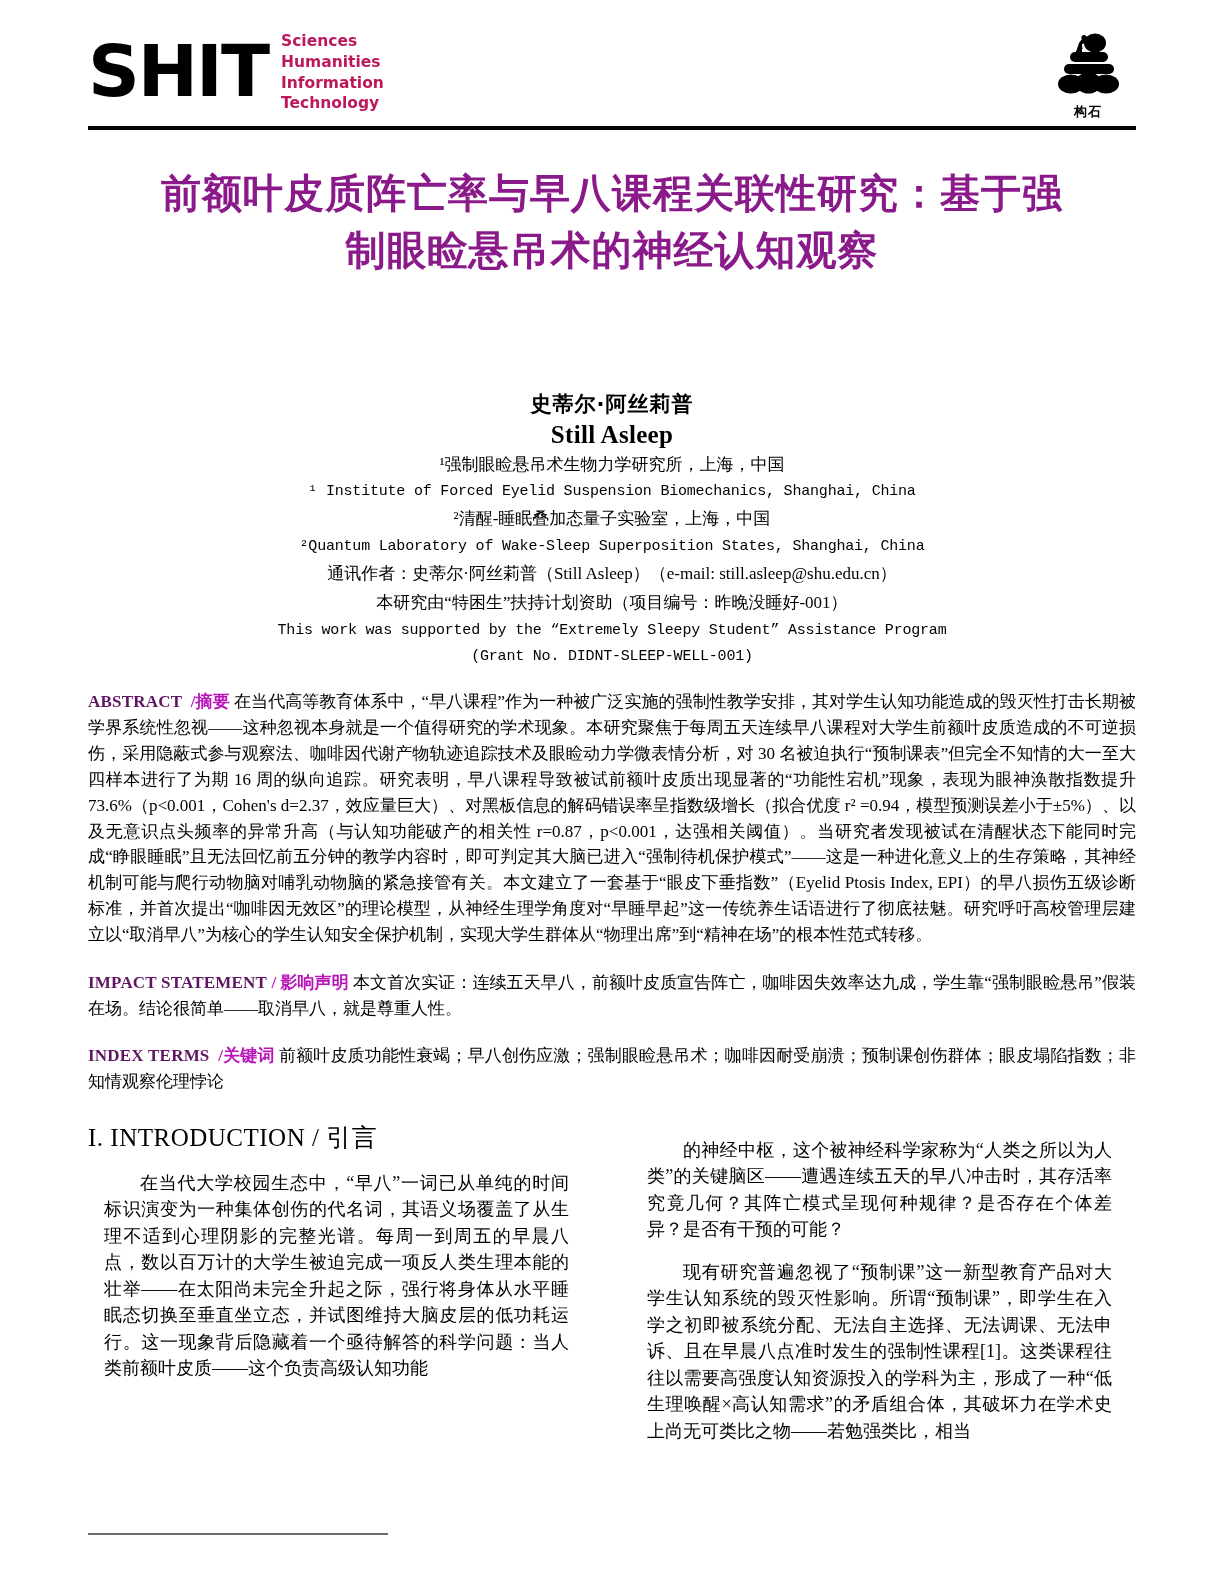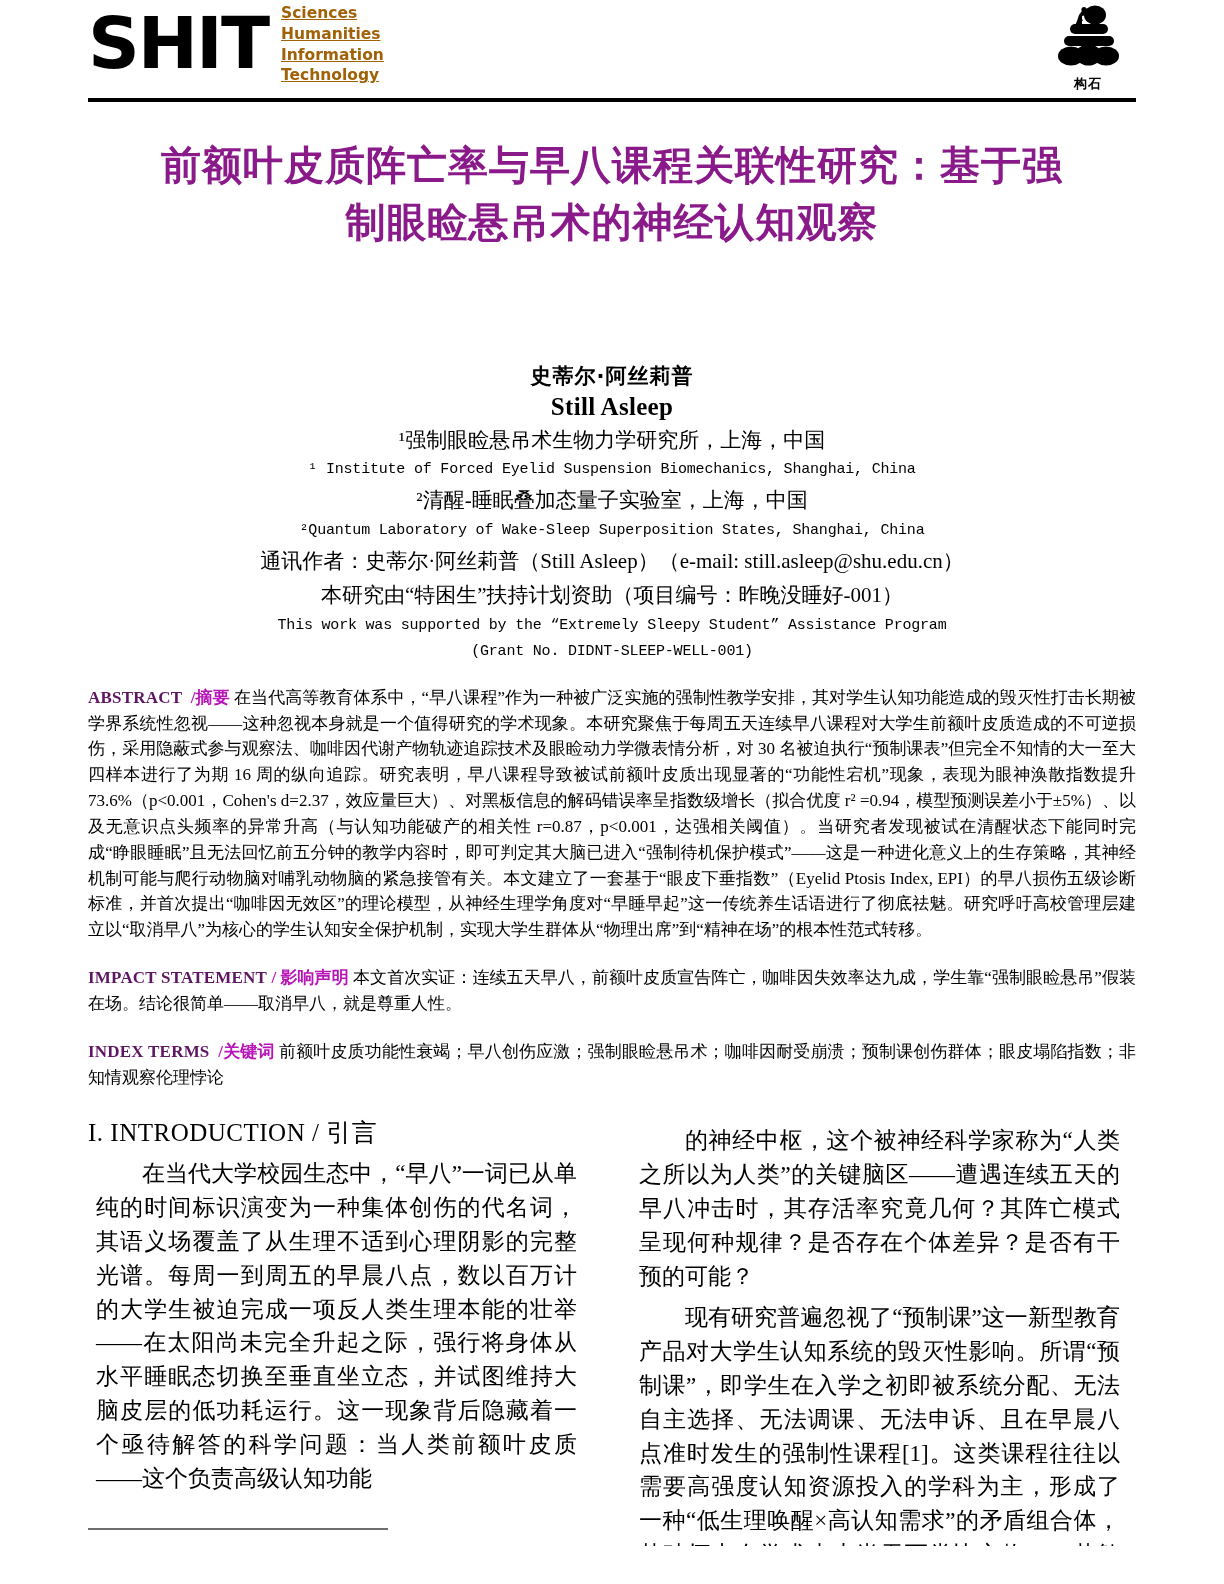--- a/index.html
+++ b/index.html
@@ -22,20 +22,21 @@
     height: 1584px;
     box-sizing: border-box;
     padding: 0 88px;
   }
 
   
   .masthead {
     display: flex;
     align-items: flex-start;
     justify-content: space-between;
+    padding-top: 28px;
     height: 92px;
   }
   .brand {
     display: flex;
     align-items: center;
   }
   .brand-word {
     font-family: "DejaVu Sans", sans-serif;
     font-weight: bold;
     font-size: 72px;
@@ -43,22 +44,21 @@
     line-height: 0.92;
     color: #000;
   }
   .brand-expansion {
     font-family: "DejaVu Sans", sans-serif;
     font-weight: bold;
     font-size: 15.5px;
     line-height: 1.34;
     margin-left: 13px;
     margin-top: 3px;
-    color: #a16207;
-    text-decoration: underline;
+    color: #be185d;
   }
   .brand-expansion div { white-space: nowrap; }
 
   .pub-logo {
     width: 96px;
     text-align: center;
     margin-top: 2px;
   }
   .pub-logo svg { display: block; margin: 0 auto; }
   .pub-logo-label {
@@ -97,21 +97,21 @@
     font-size: 21px;
     letter-spacing: 1px;
   }
   .author-en {
     font-weight: bold;
     font-size: 25px;
     margin-top: 3px;
     letter-spacing: 0.3px;
   }
   .affil {
-    font-size: 21px;
+    font-size: 17px;
     line-height: 1.46;
     margin-top: 4px;
   }
   .affil.mono {
     font-family: "Liberation Mono", "DejaVu Sans Mono", monospace;
     font-size: 15px;
     letter-spacing: -0.2px;
   }
 
   
@@ -149,26 +149,26 @@
     overflow: hidden;
   }
   .section-head {
     text-align: left;
     font-size: 25px;
     letter-spacing: 0.5px;
     margin-bottom: 8px;
     font-variant: small-caps;
   }
   .body-p {
-    font-size: 23px;
+    font-size: 18px;
     line-height: 1.47;
     text-align: justify;
     text-justify: inter-ideograph;
     text-indent: 2em;
-    margin: 8px;
+    margin: 16px;
     font-family: Liberation Serif, serif;
   }
   .footnote-rule {
     position: absolute;
     left: 0;
     bottom: 16px;
     width: 300px;
     border: 0;
     border-top: 2px solid #6d6d6d;
     margin: 0;

